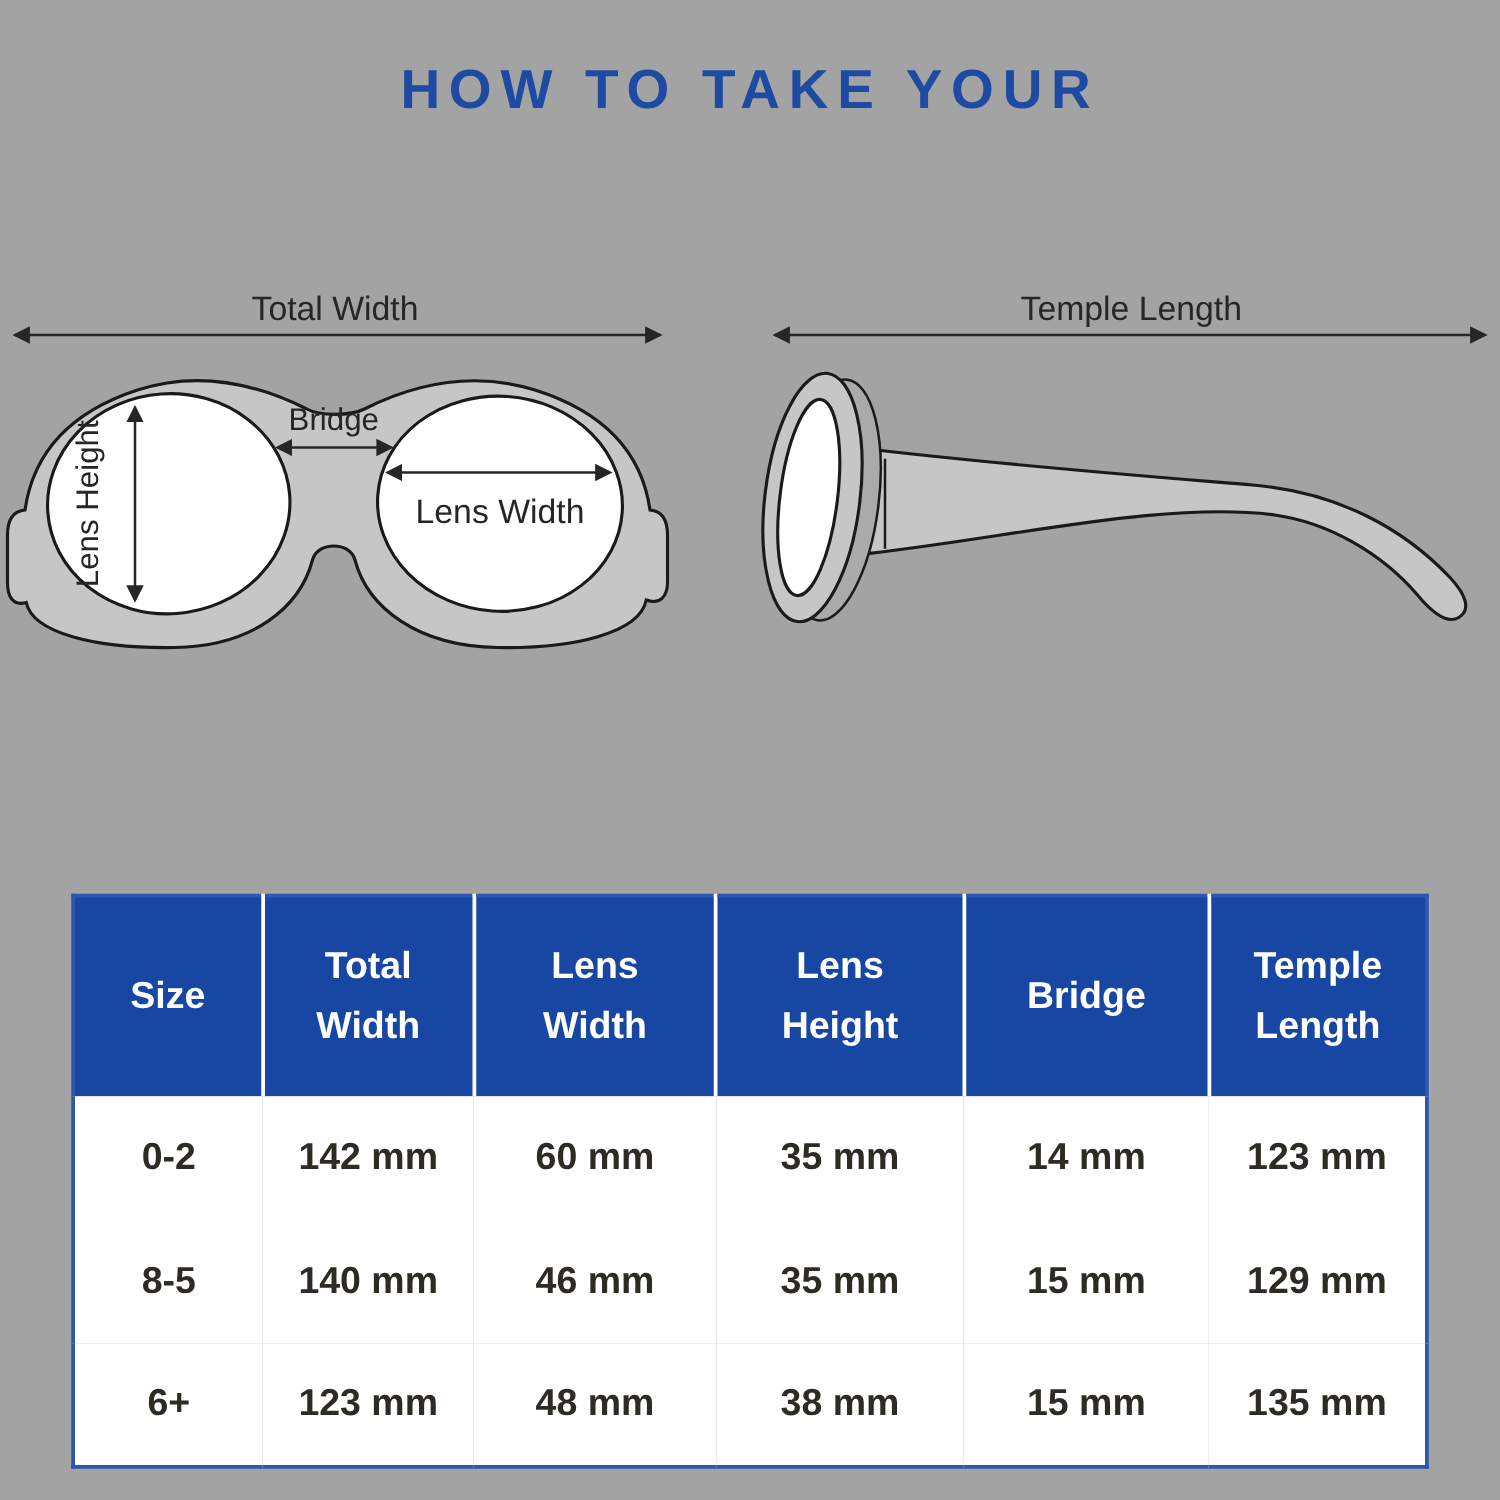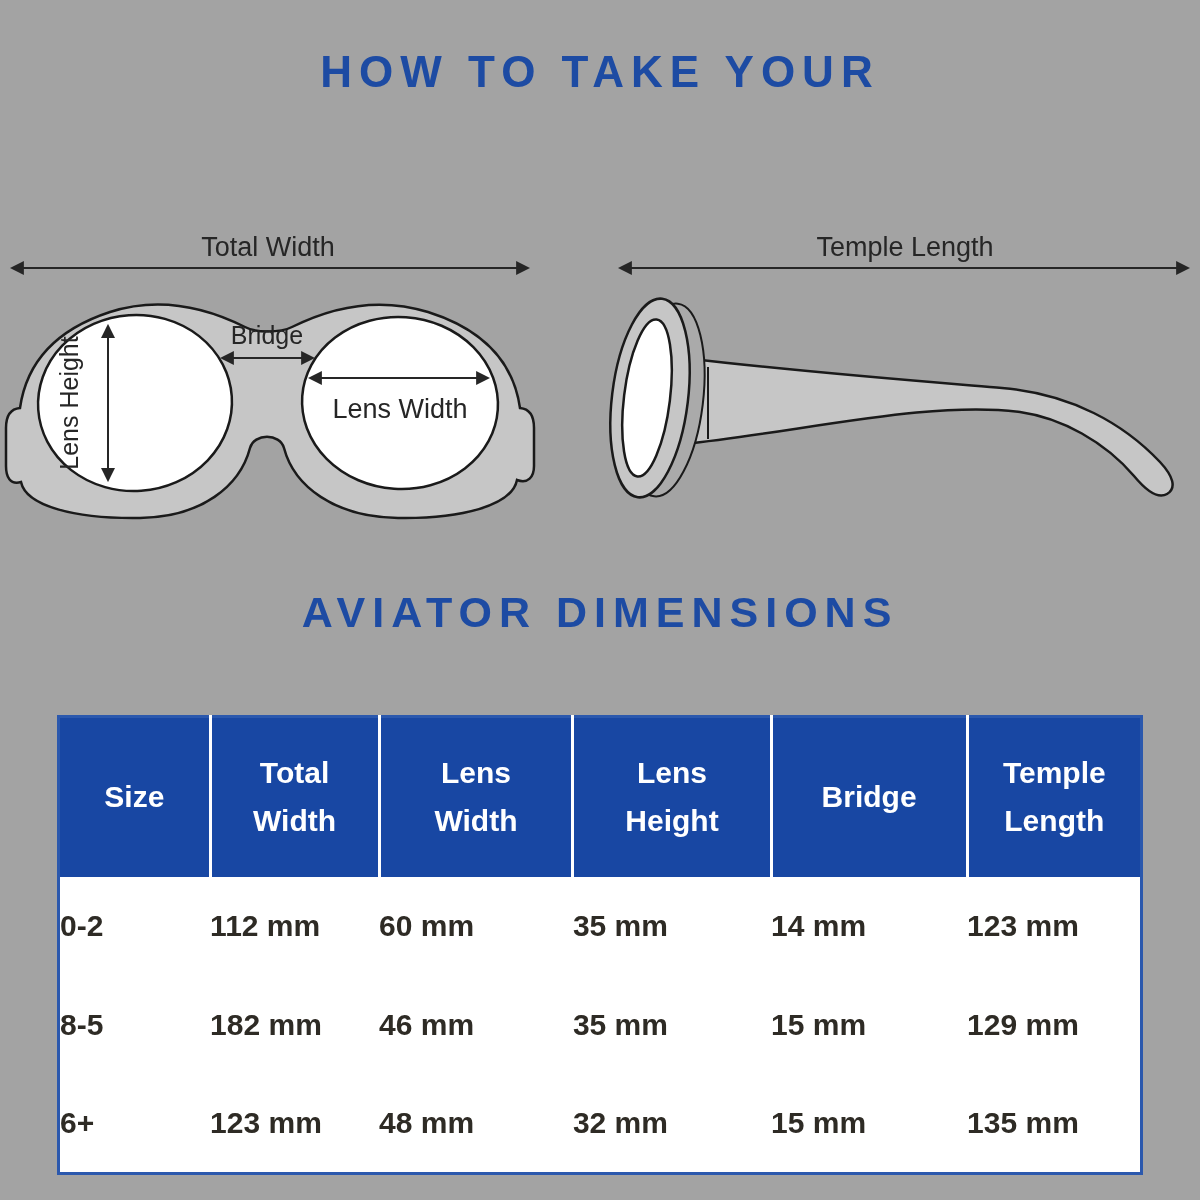--- a/index.html
+++ b/index.html
@@ -49,21 +49,21 @@
     margin-top:32px;
   }
   .dim-table thead th{
     background:var(--header-bg);color:#ffffff;
     font-size:30px;font-weight:700;line-height:1.6;
     height:160px;vertical-align:middle;text-align:center;
     border-right:3px solid #ffffff;padding:0 28px;
   }
   .dim-table thead th:last-child{border-right:none;}
   .dim-table tbody td{
-    height:99px;text-align:left;vertical-align:middle;
+    height:99px;text-align:center;vertical-align:middle;
     color:var(--ink);font-size:30px;font-weight:700;background:#ffffff;
   }
 </style>
 </head>
 <body>
 
 <div class="page">
 
   <h1 class="main-title">
     <span style="display:block">HOW TO TAKE YOUR</span>
@@ -131,21 +131,20 @@
       C 505,214 462,190 420,184
       C 330,172 200,204 84,216
       Z"></path>
     <line class="hinge" x1="108" y1="139" x2="108" y2="211"></line>
 
     <ellipse class="frame-dark" cx="66" cy="172" rx="37" ry="97" transform="rotate(7 66 172)"></ellipse>
     <ellipse class="frame" cx="50" cy="170" rx="38" ry="100" transform="rotate(7 50 170)"></ellipse>
     <ellipse class="lens" cx="47" cy="170" rx="23" ry="79" transform="rotate(7 47 170)"></ellipse>
   </svg>
 
-  <h2 class="section-title">AVIATOR DIMENSIONS</h2>
 
   <table class="dim-table">
     <colgroup>
       <col style="width:14%">
         <col style="width:15.6%">
         <col style="width:17.9%">
       <col style="width:18.3%">
         <col style="width:18.1%">
         <col style="width:16.1%">
     </colgroup>
@@ -155,38 +154,38 @@
         <th>Total Width</th>
         <th>Lens Width</th>
         <th>Lens Height</th>
         <th>Bridge</th>
         <th>Temple Length</th>
       </tr>
     </thead>
     <tbody>
       <tr>
         <td>0-2</td>
-        <td>112 mm</td>
+        <td>142 mm</td>
         <td>60 mm</td>
         <td>35 mm</td>
         <td>14 mm</td>
         <td>123 mm</td>
       </tr>
       <tr>
         <td>8-5</td>
-        <td>182 mm</td>
+        <td>140 mm</td>
         <td>46 mm</td>
         <td>35 mm</td>
         <td>15 mm</td>
         <td>129 mm</td>
       </tr>
       <tr>
         <td>6+</td>
         <td>123 mm</td>
         <td>48 mm</td>
-        <td>32 mm</td>
+        <td>38 mm</td>
         <td>15 mm</td>
         <td>135 mm</td>
       </tr>
     </tbody>
   </table>
 
 </div>
 
 </body></html>

